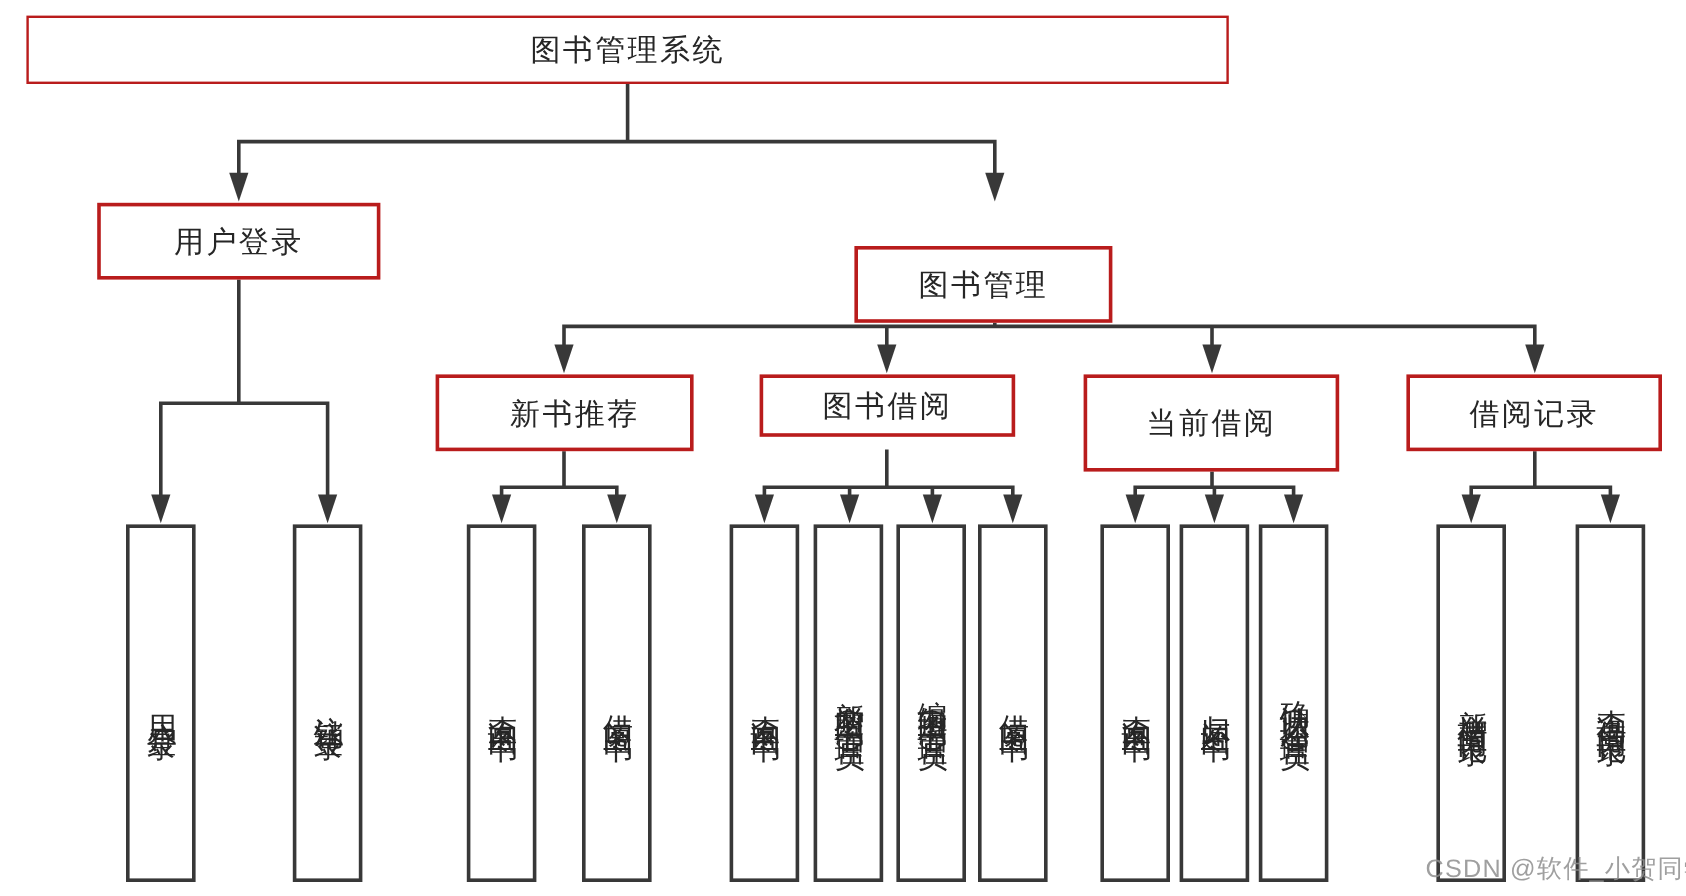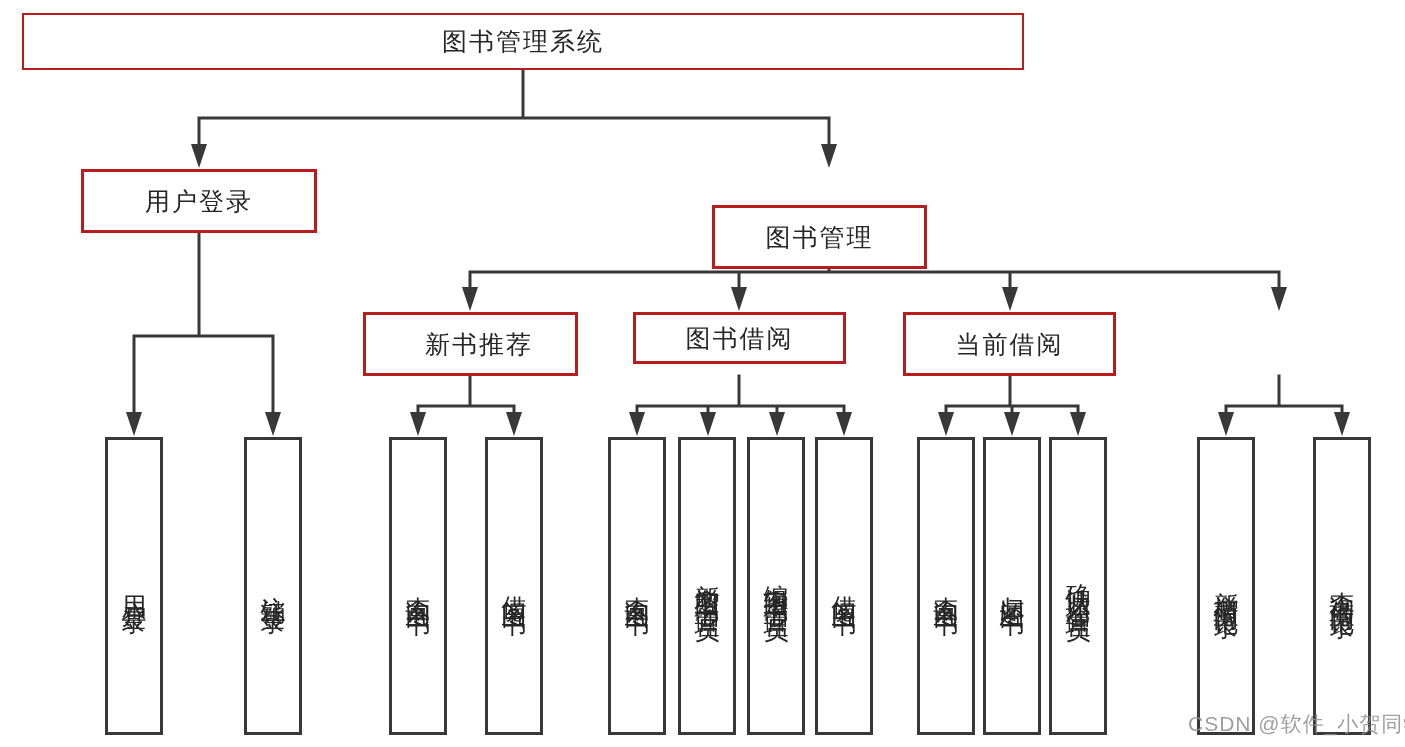--- a/index.html
+++ b/index.html
@@ -120,22 +120,25 @@
   <div class="hbox" style="left:712px; top:169px; width:215px; height:64px;margin-top:36px;">
     <span>图书管理</span>
   </div>
 
   <div class="hbox" style="left:363px; top:312px; width:215px; height:64px;padding-left:17px;">
     <span>新书推荐</span>
   </div>
   <div class="hbox" style="left:633px; top:312px; width:213px; height:52px;">
     <span>图书借阅</span>
   </div>
-  <div class="hbox" style="left:903px; top:312px; width:213px; height:64px;">
+  <div class="hbox" style="left:903px; top:312px; width:213px; height:81px;">
     <span>当前借阅</span>
+  </div>
+  <div class="hbox" style="left:1172px; top:312px; width:213px; height:64px;">
+    <span>借阅记录</span>
   </div>
 
   <div class="vbox" style="left:105px;">
     <span class="vtext">用户登录</span>
   </div>
   <div class="vbox" style="left:244px;">
     <span class="vtext">注销登录</span>
   </div>
 
   <div class="vbox" style="left:389px;">

